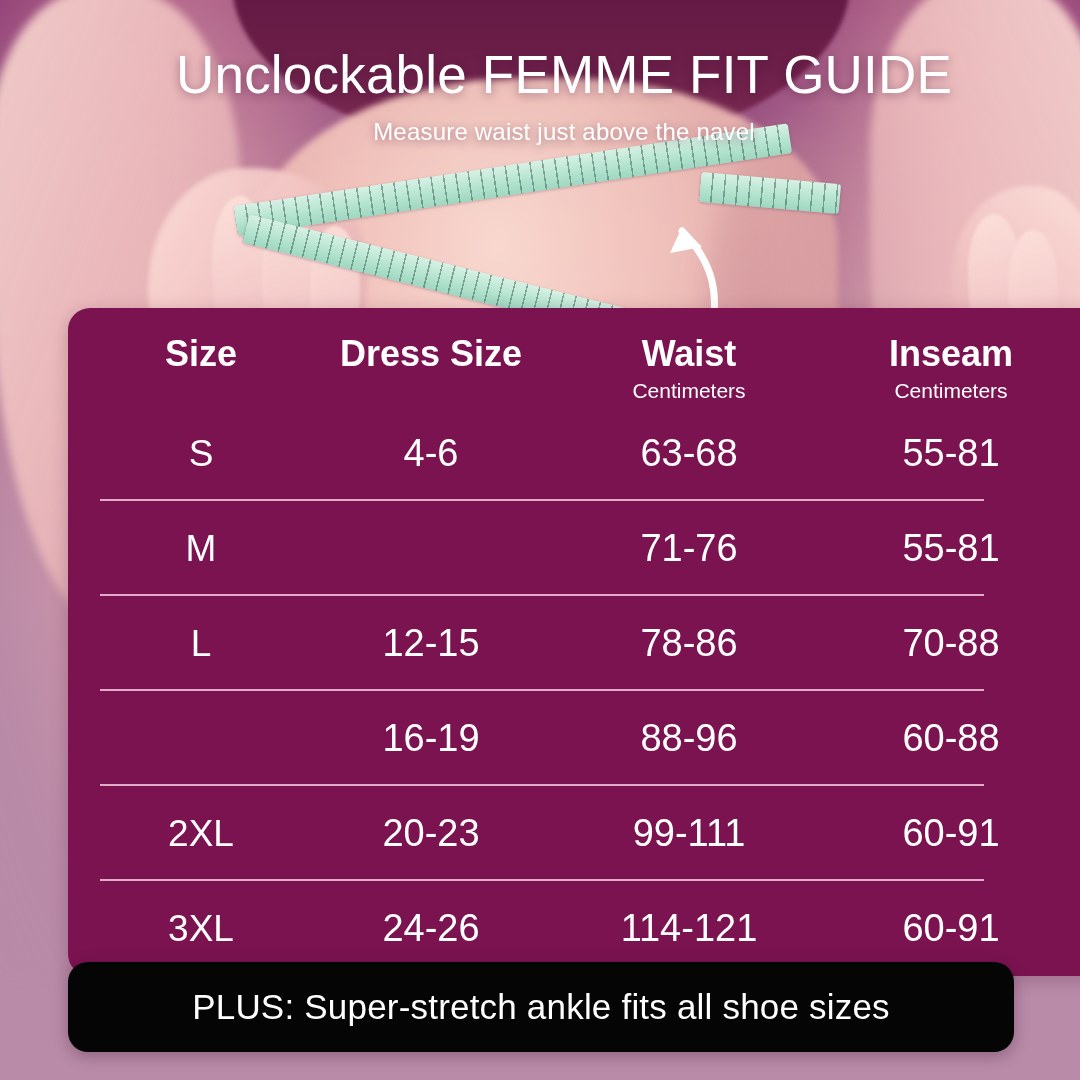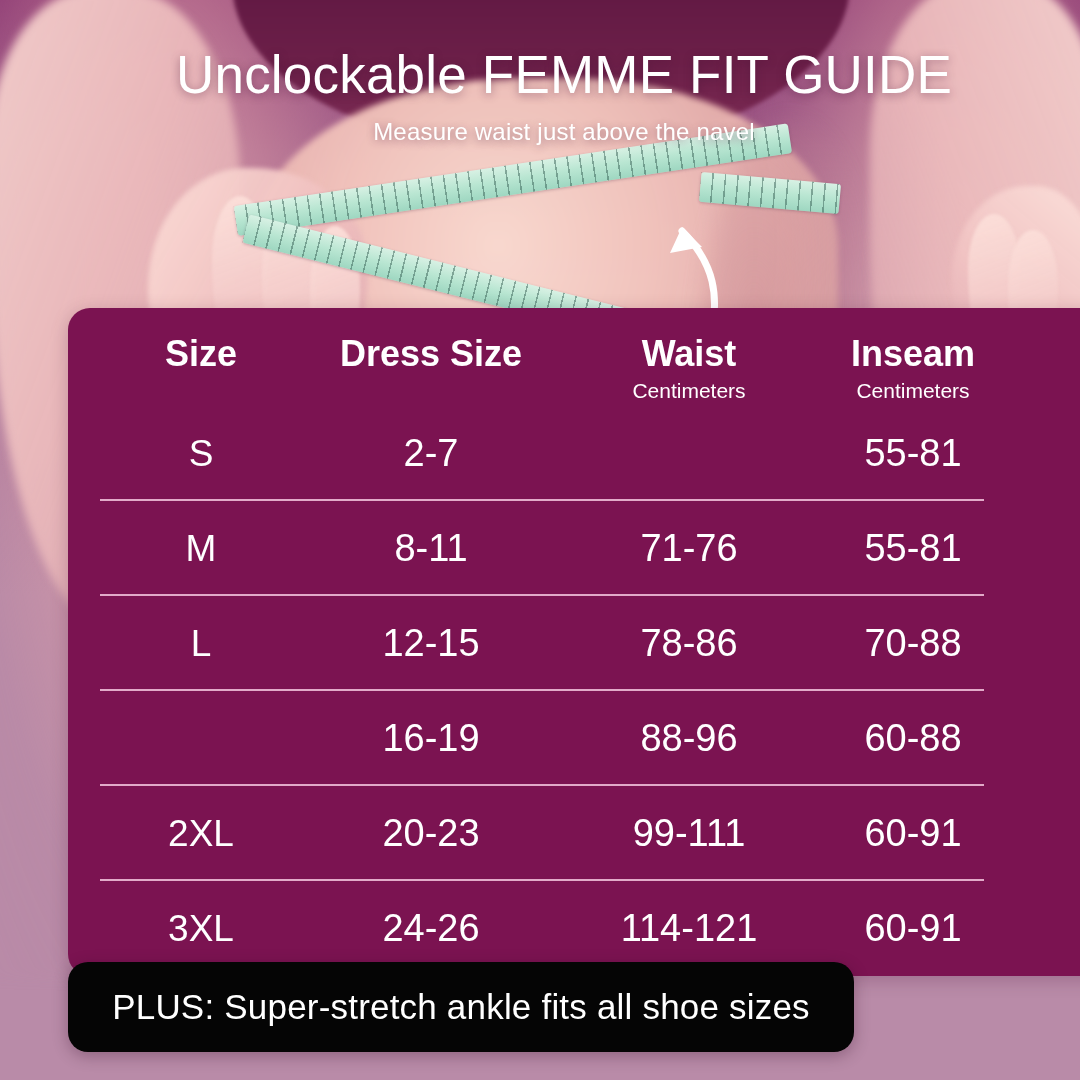--- a/index.html
+++ b/index.html
@@ -245,21 +245,21 @@
     height: 80px;
   }
   .col {
     position: absolute;
     text-align: center;
     color: #ffffff;
   }
   .col-size   { left: 36px;  width: 194px; }
   .col-dress  { left: 228px; width: 270px; }
   .col-waist  { left: 500px; width: 242px; }
-  .col-inseam { left: 742px; width: 206px; }
+  .col-inseam { left: 780px; width: 206px; }
 
   .hcap {
     font-size: 36px;
     font-weight: 700;
     line-height: 1.0;
     white-space: nowrap;
   }
   .hsub {
     font-size: 21px;
     font-weight: 400;
@@ -299,21 +299,21 @@
     opacity: 0.92;
     bottom: 0;
   }
   .trow:last-child .divider { display: none; }
 
   
   .footer-banner {
     position: absolute;
     left: 68px;
     top: 962px;
-    width: 786px;
+    width: 946px;
     height: 90px;
     background: #050505;
     border-radius: 20px;
     display: flex;
     align-items: center;
     justify-content: center;
     box-shadow: 0 4px 16px rgba(40,5,30,0.30);
   }
   .footer-text {
     color: #ffffff;
@@ -398,28 +398,28 @@
       <div class="col col-inseam">
         <div class="hcap">Inseam</div>
         <div class="hsub">Centimeters</div>
       </div>
     </div>
 
     <div class="tbody">
 
       <div class="trow">
         <div class="cell size-cell col-size">S</div>
-        <div class="cell col-dress">2-7</div>
+        <div class="cell col-dress">4-6</div>
+        <div class="cell col-waist">63-68</div>
         <div class="cell col-inseam">55-81</div>
         <div class="divider"></div>
       </div>
 
       <div class="trow">
         <div class="cell size-cell col-size">M</div>
-        <div class="cell col-dress">8-11</div>
         <div class="cell col-waist">71-76</div>
         <div class="cell col-inseam">55-81</div>
         <div class="divider"></div>
       </div>
 
       <div class="trow">
         <div class="cell size-cell col-size">L</div>
         <div class="cell col-dress">12-15</div>
         <div class="cell col-waist">78-86</div>
         <div class="cell col-inseam">70-88</div>

